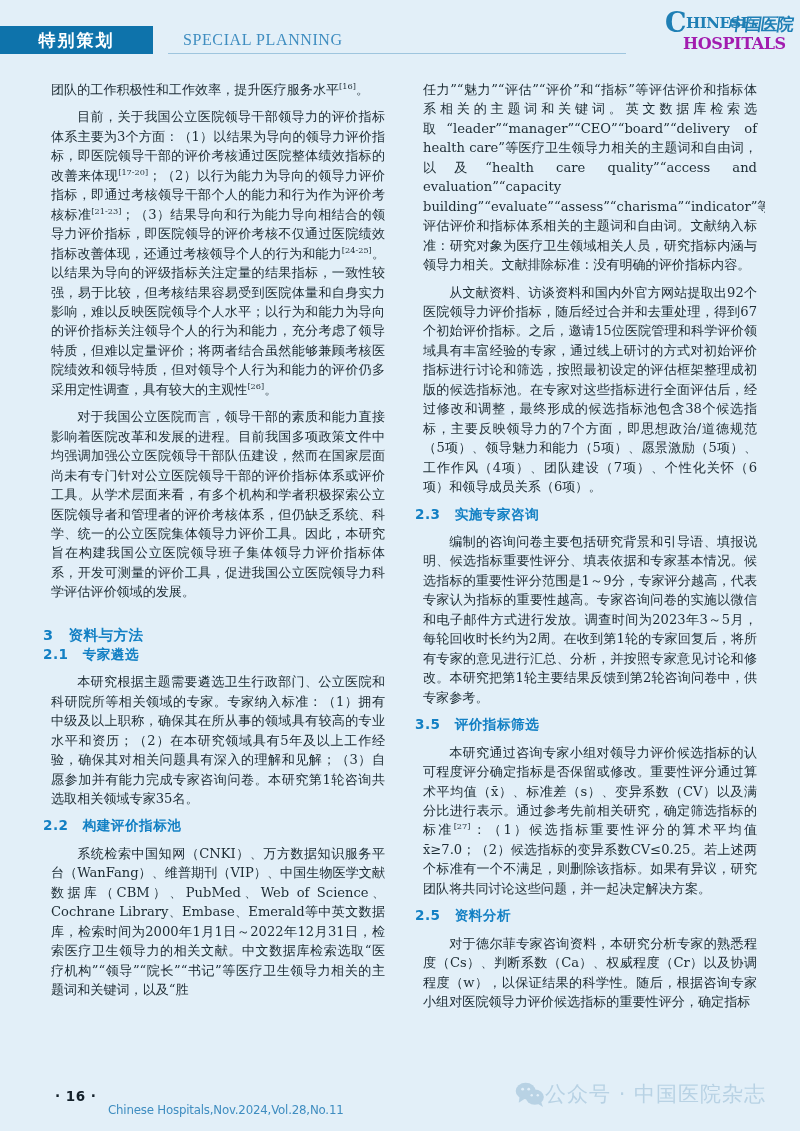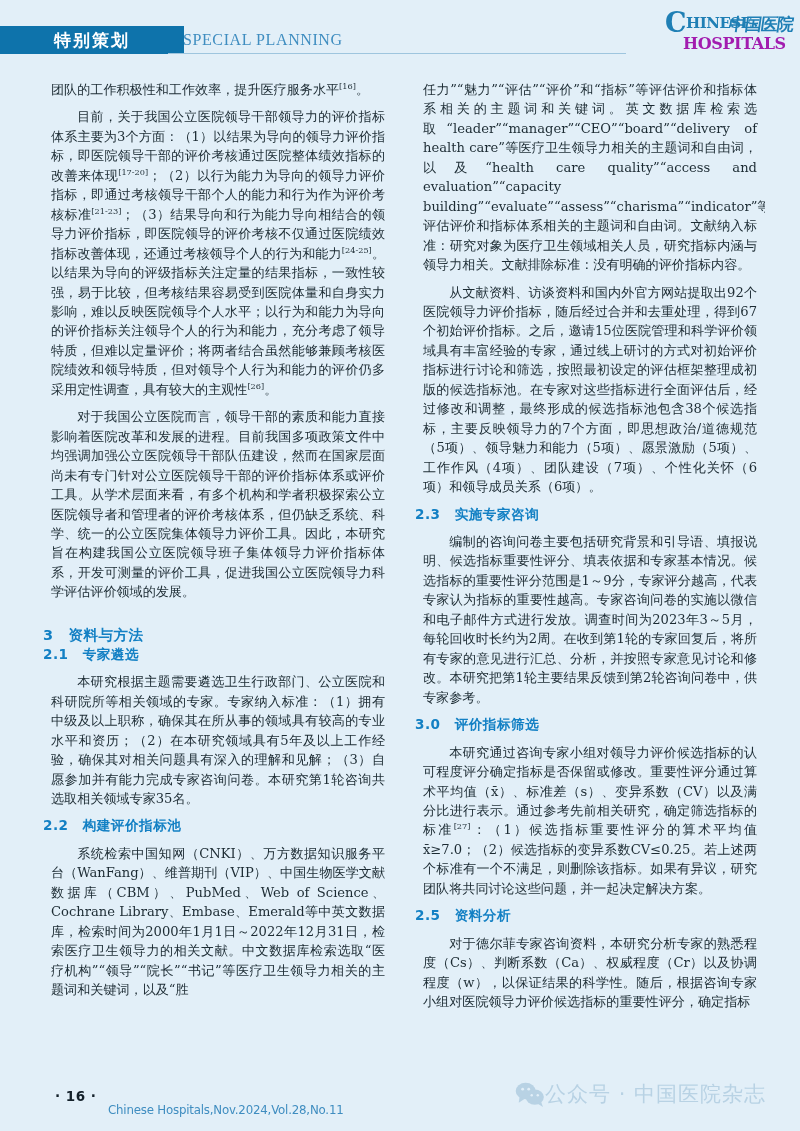--- a/index.html
+++ b/index.html
@@ -17,21 +17,21 @@
 
   
   .page-header {
     position: relative;
     height: 68px;
   }
   .header-tag {
     position: absolute;
     left: 0;
     top: 26px;
-    width: 184px;
+    width: 153px;
     height: 28px;
     background: #0e73ab;
     color: #ffffff;
     font-family: "DejaVu Sans", "Liberation Sans", sans-serif;
     font-weight: bold;
     font-size: 17px;
     letter-spacing: 2px;
     display: flex;
     align-items: center;
     justify-content: center;
@@ -233,21 +233,21 @@
 
   <div class="col">
 
     <p class="body">任力”“魅力”“评估”“评价”和“指标”等评估评价和指标体系相关的主题词和关键词。英文数据库检索选取“leader”“manager”“CEO”“board”“delivery of health care”等医疗卫生领导力相关的主题词和自由词，以及“health care quality”“access and evaluation”“capacity building”“evaluate”“assess”“charisma”“indicator”等评估评价和指标体系相关的主题词和自由词。文献纳入标准：研究对象为医疗卫生领域相关人员，研究指标内涵与领导力相关。文献排除标准：没有明确的评价指标内容。</p>
 
     <p class="body indent">从文献资料、访谈资料和国内外官方网站提取出92个医院领导力评价指标，随后经过合并和去重处理，得到67个初始评价指标。之后，邀请15位医院管理和科学评价领域具有丰富经验的专家，通过线上研讨的方式对初始评价指标进行讨论和筛选，按照最初设定的评估框架整理成初版的候选指标池。在专家对这些指标进行全面评估后，经过修改和调整，最终形成的候选指标池包含38个候选指标，主要反映领导力的7个方面，即思想政治/道德规范（5项）、领导魅力和能力（5项）、愿景激励（5项）、工作作风（4项）、团队建设（7项）、个性化关怀（6项）和领导成员关系（6项）。</p>
 
     <h3 class="subsec">2.3　实施专家咨询</h3>
     <p class="body indent">编制的咨询问卷主要包括研究背景和引导语、填报说明、候选指标重要性评分、填表依据和专家基本情况。候选指标的重要性评分范围是1～9分，专家评分越高，代表专家认为指标的重要性越高。专家咨询问卷的实施以微信和电子邮件方式进行发放。调查时间为2023年3～5月，每轮回收时长约为2周。在收到第1轮的专家回复后，将所有专家的意见进行汇总、分析，并按照专家意见讨论和修改。本研究把第1轮主要结果反馈到第2轮咨询问卷中，供专家参考。</p>
 
-    <h3 class="subsec">3.0　评价指标筛选</h3>
+    <h3 class="subsec">3.5　评价指标筛选</h3>
     <p class="body indent"><span>本研究通过咨询专家小组对领导力评价候选指标的认可程度评分确定指标是否保留或修改。重要性评分通过算术平均值（x̄）、标准差（s）、变异系数（CV）以及满分比进行表示。通过参考先前相关研究，确定筛选指标的标准</span><sup class="ref">[27]</sup><span>：（1）候选指标重要性评分的算术平均值x̄≥7.0；（2）候选指标的变异系数CV≤0.25。若上述两个标准有一个不满足，则删除该指标。如果有异议，研究团队将共同讨论这些问题，并一起决定解决方案。</span></p>
 
     <h3 class="subsec">2.5　资料分析</h3>
     <p class="body indent">对于德尔菲专家咨询资料，本研究分析专家的熟悉程度（Cs）、判断系数（Ca）、权威程度（Cr）以及协调程度（w），以保证结果的科学性。随后，根据咨询专家小组对医院领导力评价候选指标的重要性评分，确定指标</p>
   </div>
 </div>
 
 <div class="page-footer">
   <div class="folio">· 16 ·</div>
   <div class="footer-cite">Chinese Hospitals,Nov.2024,Vol.28,No.11</div>

